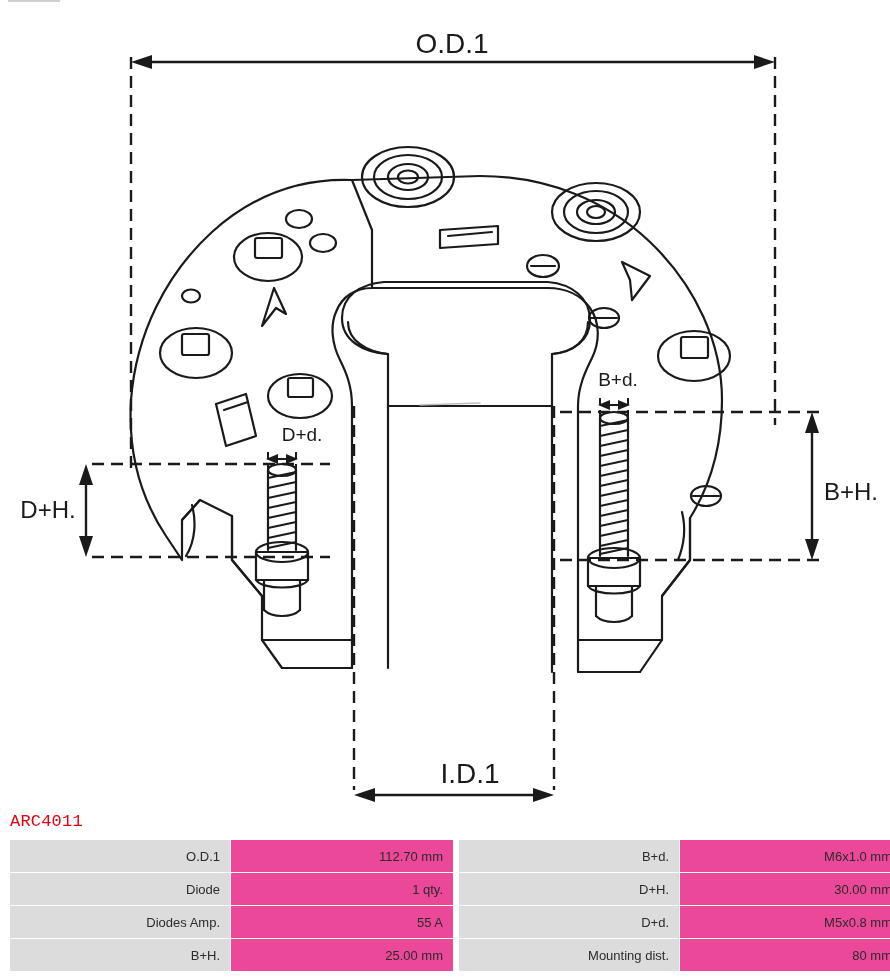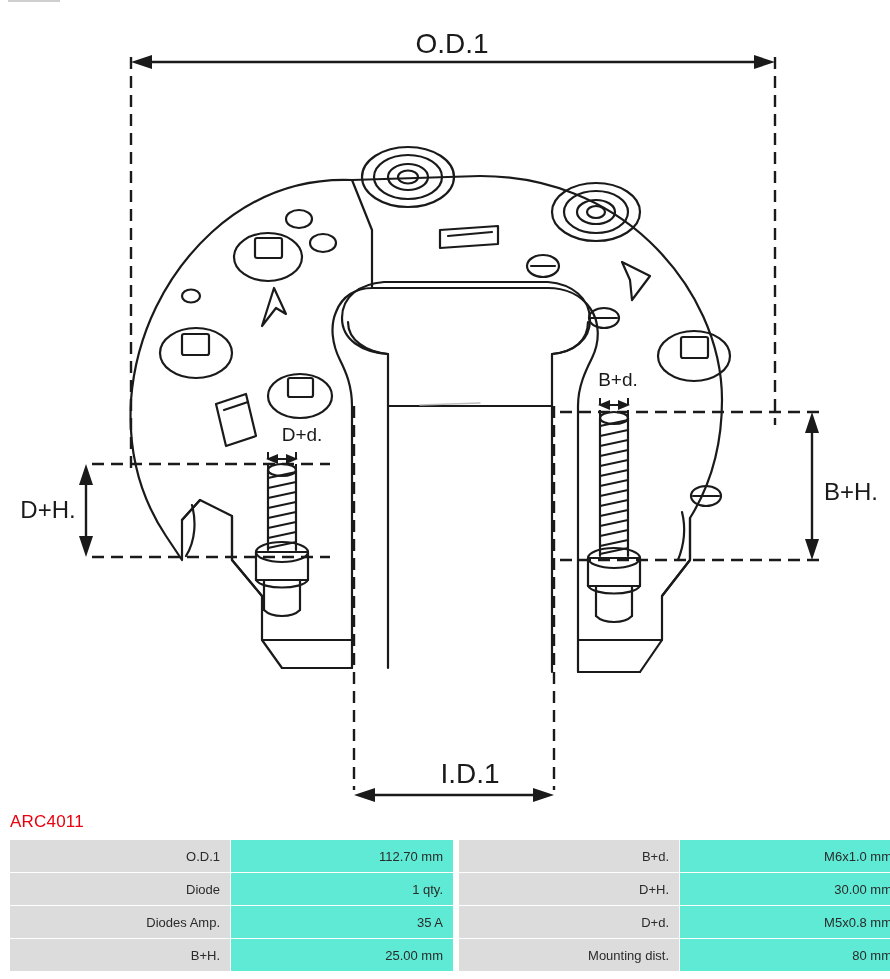--- a/index.html
+++ b/index.html
@@ -33,21 +33,21 @@
   .dim-label {
     font-family: "Liberation Sans", sans-serif;
     fill: #1a1a1a;
   }
   #part-number {
     position: absolute;
     left: 10px;
     top: 812px;
     font-size: 17px;
     color: #e8000d;
-    font-family: Liberation Sans, sans-serif;
+    font-family: Liberation Mono, monospace;
     letter-spacing: 0.2px;
   }
   #spec-table {
     position: absolute;
     left: 9px;
     top: 839px;
     width: 872px;
     border-collapse: collapse;
     table-layout: fixed;
   }
@@ -58,21 +58,21 @@
     padding: 0 10px;
     vertical-align: middle;
   }
   #spec-table td.k {
     background: #dcdcdc;
     text-align: right;
     width: 200px;
     color: #2b2b2b;
   }
   #spec-table td.v {
-    background: #5eead4;
+    background: #ec4899;
     text-align: right;
     width: 202px;
     color: #2b2b2b;
   }
   #spec-table td.gap {
     background: #ffffff;
     border: none;
     width: 4px;
     padding: 0;
   }
@@ -317,21 +317,21 @@
       </tr>
       <tr>
         <td class="k">Diode</td>
         <td class="v">1 qty.</td>
         <td class="gap"></td>
         <td class="k">D+H.</td>
         <td class="v">30.00 mm</td>
       </tr>
       <tr>
         <td class="k">Diodes Amp.</td>
-        <td class="v">35 A</td>
+        <td class="v">55 A</td>
         <td class="gap"></td>
         <td class="k">D+d.</td>
         <td class="v">M5x0.8 mm</td>
       </tr>
       <tr>
         <td class="k">B+H.</td>
         <td class="v">25.00 mm</td>
         <td class="gap"></td>
         <td class="k">Mounting dist.</td>
         <td class="v">80 mm</td>

